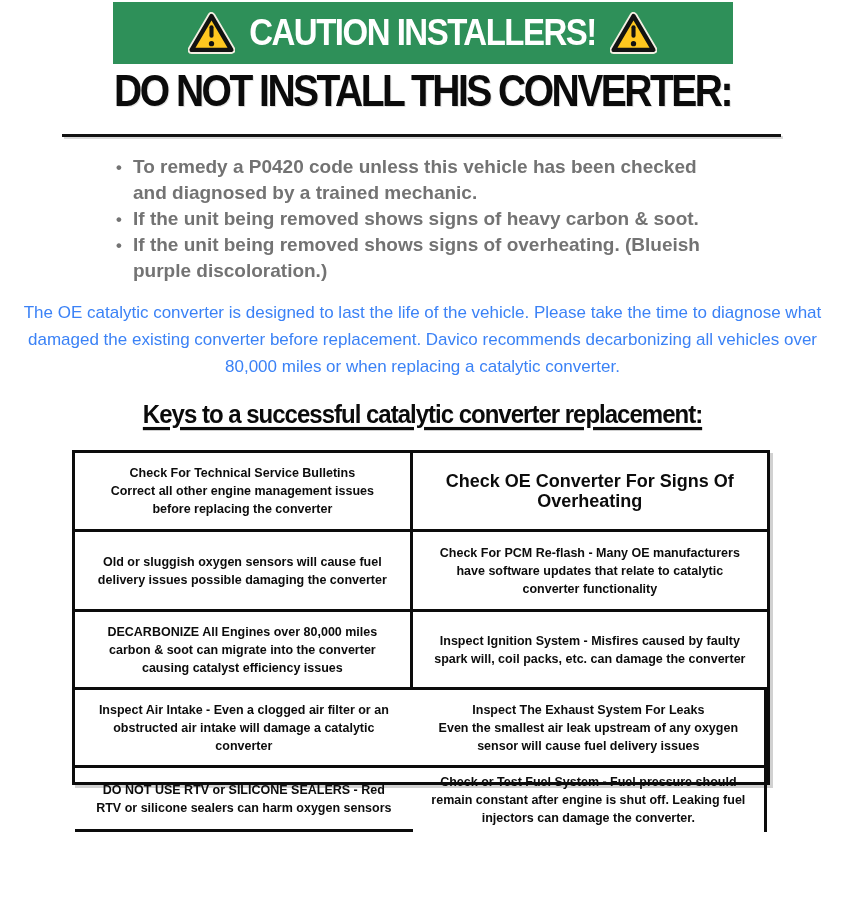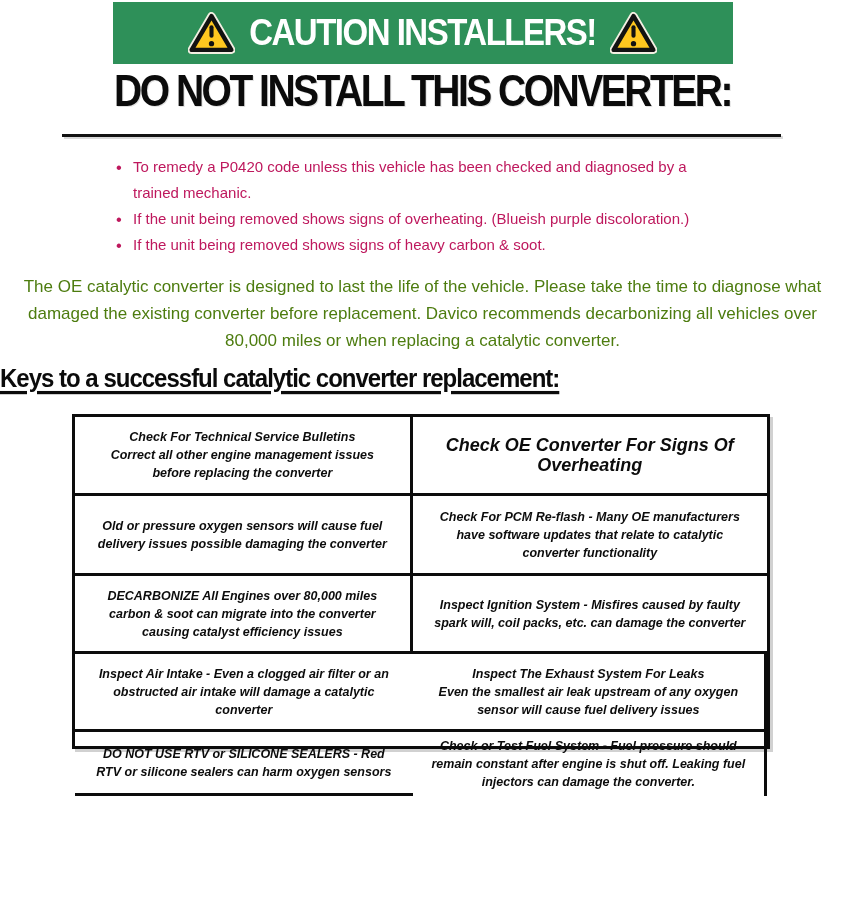--- a/index.html
+++ b/index.html
@@ -41,57 +41,56 @@
   }
 
   
   .bullets {
     list-style: none;
     margin: 17px 0 0 133px;
     width: 592px;
   }
   .bullets li {
     position: relative;
-    font-weight: normal; font-size: 15px; line-height: 26px; color: #be185d;
+    font-weight: bold; font-size: 19px; line-height: 26px; color: #737373;
   }
   .bullets li::before {
     content: "•";
     position: absolute; left: -17px; top: 0;
     font-size: 16.5px;
   }
 
   
   .paragraph {
     margin: 15px auto 0 auto; width: 841px;
     text-align: center;
-    font-size: 17px; line-height: 27px; color: #4d7c0f;
+    font-size: 17px; line-height: 27px; color: #3b82f6;
   }
 
   
-  .sub-heading { text-align: left; margin-top: 10px; height: 34px; }
+  .sub-heading { text-align: center; margin-top: 20px; height: 34px; }
   .sub-heading span {
     display: inline-block;
     font-size: 24px; font-weight: bold; letter-spacing: -1px; color: #0b0b0b;
     text-decoration: underline;
     text-decoration-thickness: 2.5px;
     text-underline-offset: 4px;
     transform: scaleY(1.08); transform-origin: center;
   }
 
   
   .keys-table {
     margin: 16px 0 0 72px;
     width: 698px; height: 335px;
     display: grid;
     grid-template-columns: 48.8% 51.2%;
     grid-template-rows: 79px 80px 78px 78px 64px 80px;
     border: 3px solid #0c0c0c;
     box-shadow: 3px 3px 0 rgba(0,0,0,0.18);
     background: #fff;
-    font-style: italic;
   }
   .cell {
     border-right: 3px solid #0c0c0c;
     border-bottom: 3px solid #0c0c0c;
     display: flex; flex-direction: column;
     align-items: center; justify-content: center;
     text-align: center;
     padding: 2px 16px;
     font-weight: bold; font-size: 12.5px; line-height: 18px; color: #0c0c0c;
   }
@@ -122,42 +121,42 @@
   </div>
 
   <div class="main-heading">
     <span>DO NOT INSTALL THIS CONVERTER:</span>
   </div>
 
   <div class="divider"></div>
 
   <ul class="bullets">
     <li>To remedy a P0420 code unless this vehicle has been checked and diagnosed by a trained mechanic.</li>
+    <li>If the unit being removed shows signs of heavy carbon &amp; soot.</li>
     <li>If the unit being removed shows signs of overheating. (Blueish purple discoloration.)</li>
-    <li>If the unit being removed shows signs of heavy carbon &amp; soot.</li>
   </ul>
 
   <p class="paragraph">The OE catalytic converter is designed to last the life of the vehicle. Please take the time to diagnose what damaged the existing converter before replacement. Davico recommends decarbonizing all vehicles over 80,000 miles or when replacing a catalytic converter.</p>
 
   <div class="sub-heading">
     <span>Keys to a successful catalytic converter replacement:</span>
   </div>
 
   <div class="keys-table">
 
     <div class="cell col-left">
       <span class="cell-title">Check For Technical Service Bulletins</span>
       <span class="cell-body">Correct all other engine management issues before replacing the converter</span>
     </div>
     <div class="cell col-right big">
       <span class="cell-body">Check OE Converter For Signs Of Overheating</span>
     </div>
 
     <div class="cell col-left">
-      <span class="cell-body">Old or pressure oxygen sensors will cause fuel delivery issues possible damaging the converter</span>
+      <span class="cell-body">Old or sluggish oxygen sensors will cause fuel delivery issues possible damaging the converter</span>
     </div>
     <div class="cell col-right">
       <span class="cell-body">Check For PCM Re-flash - Many OE manufacturers have software updates that relate to catalytic converter functionality</span>
     </div>
 
     <div class="cell col-left">
       <span class="cell-body">DECARBONIZE All Engines over 80,000 miles carbon &amp; soot can migrate into the converter causing catalyst efficiency issues</span>
     </div>
     <div class="cell col-right">
       <span class="cell-body">Inspect Ignition System - Misfires caused by faulty spark will, coil packs, etc. can damage the converter</span>

